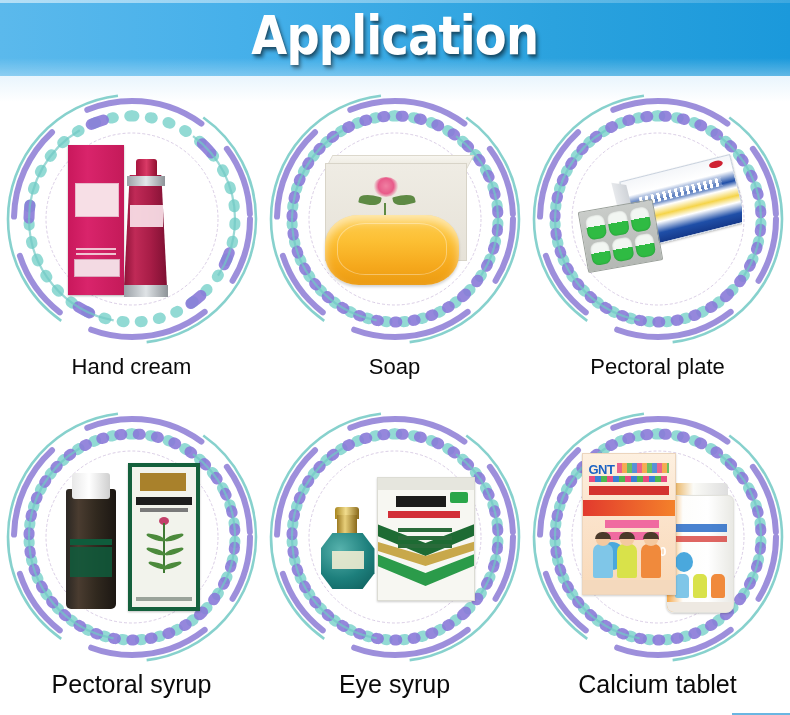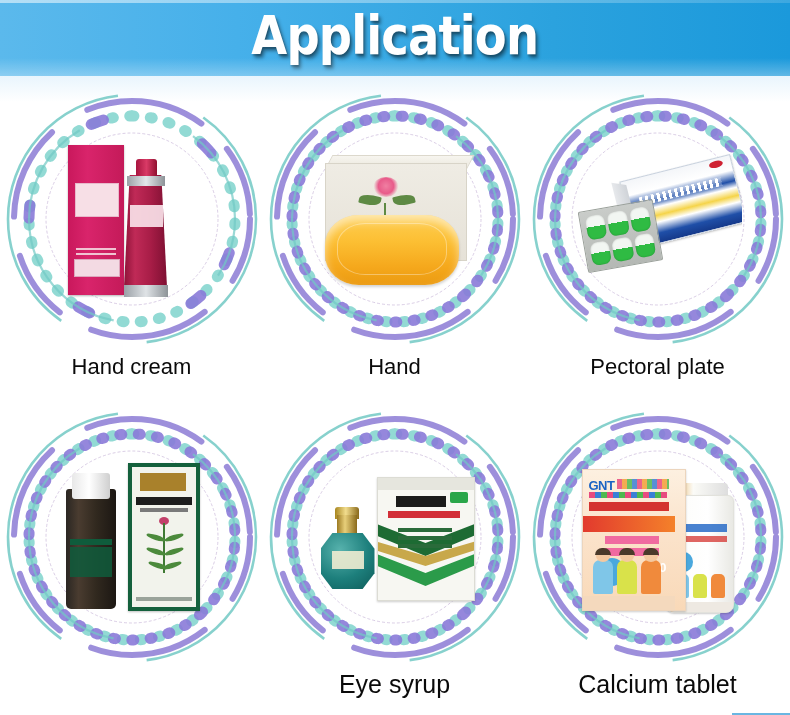--- a/index.html
+++ b/index.html
@@ -364,27 +364,26 @@
     position: absolute; left: -6px; width: 108px; height: 34px;
     clip-path: polygon(0 0, 50% 62%, 100% 0, 100% 34%, 50% 100%, 0 34%);
   }
   .ed-c1 { top: 44px; background: #1d6b33; }
   .ed-c2 { top: 62px; background: #c8a84a; height: 26px; }
   .ed-c3 { top: 74px; background: #2b9b4a; }
   .ed-txt { position: absolute; left: 20px; width: 54px; height: 4px; background: #2a6b3a; }
 
   
   .ct-box {
-    position: absolute; left: 8px; top: 18px;
+    position: absolute; left: 8px; top: 2px;
     width: 92px; height: 140px;
     background: linear-gradient(to bottom, #fdf0e0 0%, #fbe3cb 45%, #f9d9b8 100%);
     border: 1px solid #ecd5bd;
     overflow: hidden;
     box-shadow: 0 1px 2px rgba(0,0,0,.2);
-    padding-left: 10px;
   }
   .ct-gnt { position: absolute; left: 6px; top: 8px; font-size: 13px; font-weight: bold; color: #1b63c4; font-family: "Liberation Sans", sans-serif; letter-spacing: -.5px; }
   .ct-rainbow { position: absolute; left: 34px; top: 9px; width: 52px; height: 10px;
     background: repeating-linear-gradient(to right, #e84a7f 0 5px, #f2a03a 5px 10px, #4fb84f 10px 15px, #3a7fd6 15px 20px); opacity: .85; }
   .ct-sub { position: absolute; left: 6px; top: 22px; width: 78px; height: 6px;
     background: repeating-linear-gradient(to right, #e84a7f 0 6px, #3a7fd6 6px 12px, #4fb84f 12px 18px); }
   .ct-cn { position: absolute; left: 6px; top: 32px; width: 80px; height: 9px; background: #d4332f; }
   .ct-band { position: absolute; left: 0; top: 46px; width: 92px; height: 16px; background: linear-gradient(to right,#e23a2e,#f4812a); }
   .ct-bigno { position: absolute; right: 8px; top: 44px; font-size: 13px; font-weight: bold; color: #ffffff; font-family: "Liberation Sans", sans-serif; }
   .ct-pink1 { position: absolute; left: 22px; top: 66px; width: 54px; height: 8px; background: #f06aa0; }
@@ -478,21 +477,21 @@
             <div class="sp-red"></div>
           </div>
           <div class="sp-flower"></div>
           <div class="sp-stem"></div>
           <div class="sp-leaf-l"></div>
           <div class="sp-leaf-r"></div>
           <div class="sp-bar"></div>
         </div>
       </div>
     </div>
-    <div class="caption">Hand</div>
+    <div class="caption">Soap</div>
   </div>
 
   <div class="cell row-top">
     <div class="frame">
       <svg viewBox="0 0 262 262">
         <circle cx="131" cy="131" r="124" fill="none" stroke="#72c9c4" stroke-width="2.6" stroke-dasharray="300 90" stroke-dashoffset="120" opacity=".85"></circle>
         <circle cx="131" cy="131" r="118" fill="none" stroke="#8f7fd6" stroke-width="6" stroke-dasharray="95 42 120 36 70 40" stroke-dashoffset="30" stroke-linecap="round" opacity=".88"></circle>
         <circle cx="131" cy="131" r="103" fill="none" stroke="#7fd4cc" stroke-width="11" stroke-dasharray="2 16.4" stroke-linecap="round" opacity=".85" transform="rotate(-90 131 131)"></circle>
         <circle cx="131" cy="131" r="103" fill="none" stroke="#8a7ad8" stroke-width="11" stroke-dasharray="2 16.4" stroke-linecap="round" opacity=".9" transform="rotate(48 131 131)"></circle>
         <circle cx="131" cy="131" r="103" fill="none" stroke="#72c9c4" stroke-width="2.2" stroke-dasharray="250 120" stroke-dashoffset="190" opacity=".7"></circle>
@@ -546,20 +545,21 @@
           <div class="ps-leaf" style="left:98px; top:84px; transform:rotate(18deg);"></div>
           <div class="ps-leaf" style="left:116px; top:84px; transform:rotate(-18deg);"></div>
           <div class="ps-leaf" style="left:98px; top:98px; transform:rotate(18deg);"></div>
           <div class="ps-leaf" style="left:116px; top:98px; transform:rotate(-18deg);"></div>
           <div class="ps-leaf" style="left:100px; top:112px; transform:rotate(18deg);"></div>
           <div class="ps-leaf" style="left:114px; top:112px; transform:rotate(-18deg);"></div>
           <div class="ps-box-f"></div>
         </div>
       </div>
     </div>
+    <div class="caption">Pectoral syrup</div>
   </div>
 
   <div class="cell row-bot">
     <div class="frame">
       <svg viewBox="0 0 262 262">
         <circle cx="131" cy="131" r="124" fill="none" stroke="#72c9c4" stroke-width="2.6" stroke-dasharray="300 90" stroke-dashoffset="120" opacity=".85"></circle>
         <circle cx="131" cy="131" r="118" fill="none" stroke="#8f7fd6" stroke-width="6" stroke-dasharray="95 42 120 36 70 40" stroke-dashoffset="30" stroke-linecap="round" opacity=".88"></circle>
         <circle cx="131" cy="131" r="103" fill="none" stroke="#7fd4cc" stroke-width="11" stroke-dasharray="2 16.4" stroke-linecap="round" opacity=".85" transform="rotate(-90 131 131)"></circle>
         <circle cx="131" cy="131" r="103" fill="none" stroke="#8a7ad8" stroke-width="11" stroke-dasharray="2 16.4" stroke-linecap="round" opacity=".9" transform="rotate(48 131 131)"></circle>
         <circle cx="131" cy="131" r="103" fill="none" stroke="#72c9c4" stroke-width="2.2" stroke-dasharray="250 120" stroke-dashoffset="190" opacity=".7"></circle>

